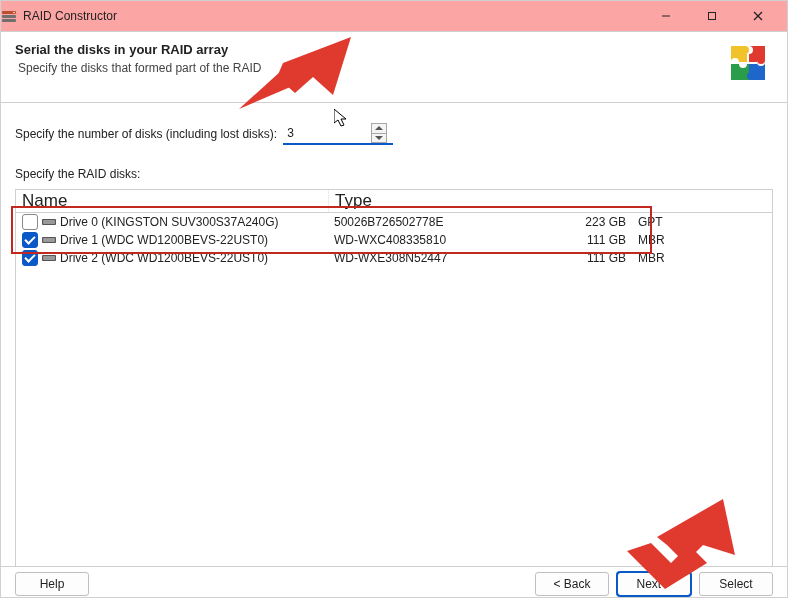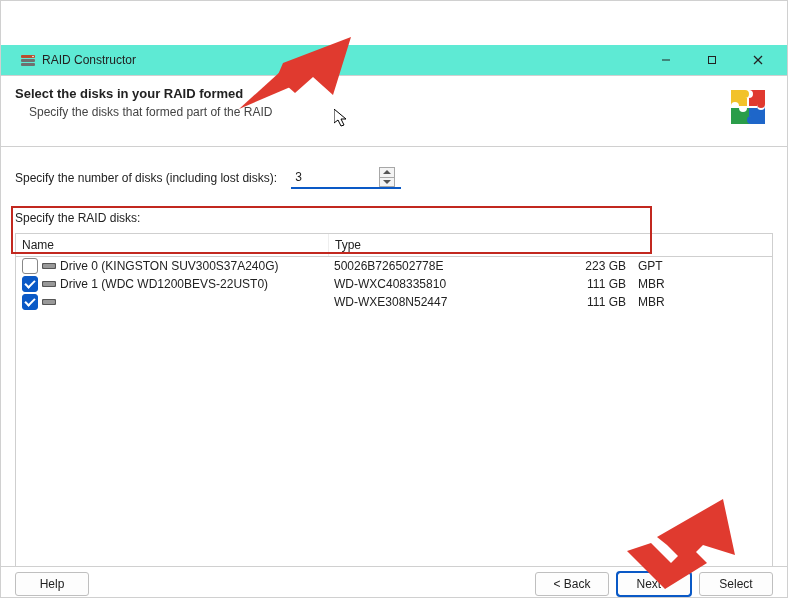--- a/index.html
+++ b/index.html
@@ -25,46 +25,45 @@
     font-size:12px;color:var(--text);
     background:var(--body-bg);
     position:relative;overflow:hidden;
     border:1px solid var(--win-border);
     box-sizing:border-box;
   }
 
   
   .titlebar{
     height:30px;display:flex;align-items:center;
-    padding:0 6px 0 19px;border-bottom:1px solid var(--win-border);
-    background:#5eead4;
-    margin-top:44px;
+    padding:0 6px 0 0;border-bottom:1px solid var(--win-border);
+    background:#fca5a5;
   }
   .titlebar .app-icon{width:16px;height:16px;margin-right:6px;flex:0 0 auto}
   .titlebar .title-text{flex:1;font-size:12px;color:var(--text)}
   .win-btns{display:flex;height:100%;}
   .win-btn{width:46px;height:100%;display:flex;align-items:center;justify-content:center;}
   .win-btn svg{display:block}
 
   
   .banner{
     padding:10px 14px 14px 14px;
     border-bottom:1px solid var(--win-border);
     display:flex;align-items:flex-start;
     background:#fff;
   }
   .banner-text{flex:1}
   .banner-title{font-weight:bold;font-size:13px;margin-bottom:4px}
-  .banner-sub{font-size:12px;color:var(--muted);margin-left:14px}
+  .banner-sub{font-size:12px;color:var(--muted);margin-left:3px}
   .banner-icon{width:48px;height:48px;flex:0 0 auto;margin-top:-2px}
 
   
   .form{padding:12px 14px 0 14px}
   .row-num{display:flex;align-items:center;margin:8px 0 22px 0}
-  .row-num label{margin-right:14px}
+  .row-num label{margin-right:6px}
   .spinner-wrap{
     display:inline-flex;align-items:center;
     border-bottom:2px solid var(--link);
     width:110px;height:20px;position:relative;
   }
   .spinner-wrap input{
     border:none;outline:none;width:80px;height:18px;
     font-size:12px;color:var(--text);padding:0 4px;
     background:transparent
   }
@@ -85,21 +84,21 @@
   
   .table-wrap{
     border:1px solid var(--table-border);
     height:400px;overflow:hidden;
     position:relative;
     background:#fff;
   }
   .thead{
     display:flex;align-items:center;
     height:22px;border-bottom:1px solid var(--table-border);
-    font-size:12px;color:var(--text);
+    font-size:17px;color:var(--text);
     background:#fff;
   }
   .thead .th{padding:0 6px;border-right:1px solid var(--gridline);height:100%;display:flex;align-items:center}
   .thead .th:last-child{border-right:none}
   .col-name{width:300px}
   .col-serial{width:200px}
   .col-size{width:80px;justify-content:flex-end}
   .col-type{width:60px}
 
   .tbody{}
@@ -184,21 +183,21 @@
       <svg width="10" height="10" viewBox="0 0 10 10">
           <line x1="1" y1="1" x2="9" y2="9" stroke="#222" stroke-width="1.2"></line>
           <line x1="9" y1="1" x2="1" y2="9" stroke="#222" stroke-width="1.2"></line>
         </svg>
     </div>
   </div>
 </div>
 
 <div class="banner">
   <div class="banner-text">
-    <div class="banner-title">Select the disks in your RAID formed</div>
+    <div class="banner-title">Serial the disks in your RAID array</div>
     <div class="banner-sub">Specify the disks that formed part of the RAID</div>
   </div>
   <span class="banner-icon">
     <svg viewBox="0 0 48 48">
       <g transform="translate(4 4)">
         <path d="M2 2 h14 a4 4 0 0 1 0 8 h2 v8 h-8 a4 4 0 0 0 -8 0 v-16 z" fill="#f2c22b"></path>
         <path d="M20 2 h16 v14 a4 4 0 0 1 -8 0 v2 h-8 v-8 a4 4 0 0 0 0 -8 z" fill="#e0392f"></path>
         <path d="M2 20 h8 a4 4 0 0 0 8 0 h2 v8 a4 4 0 0 1 0 8 h-18 z" fill="#2a9d4a"></path>
         <path d="M20 20 h8 v-2 a4 4 0 0 0 8 0 v18 h-14 a4 4 0 0 1 0 -8 h-2 z" fill="#1e66c9"></path>
       </g>
@@ -267,20 +266,21 @@
         </div>
         <div class="tr">
           <div class="td col-name">
             <span class="chk checked"></span>
             <span class="disk-icon">
               <svg viewBox="0 0 14 10">
                 <rect x="0" y="2" width="14" height="6" rx="1" fill="#555"></rect>
                 <rect x="1" y="3" width="12" height="4" rx="1" fill="#999"></rect>
               </svg>
             </span>
+            <span>Drive 2 (WDC WD1200BEVS-22UST0)</span>
           </div>
           <div class="td col-serial">WD-WXE308N52447</div>
           <div class="td col-size">111 GB</div>
           <div class="td col-type">MBR</div>
         </div>
       </div>
   </div>
 
 </div>
 

